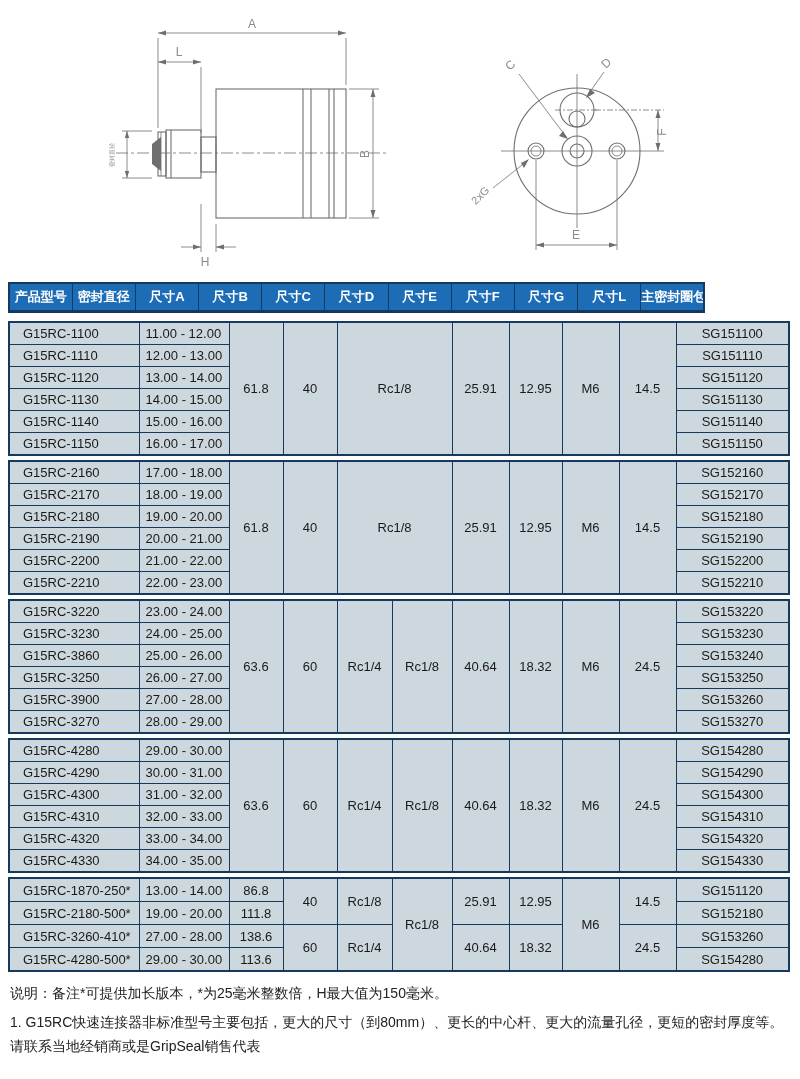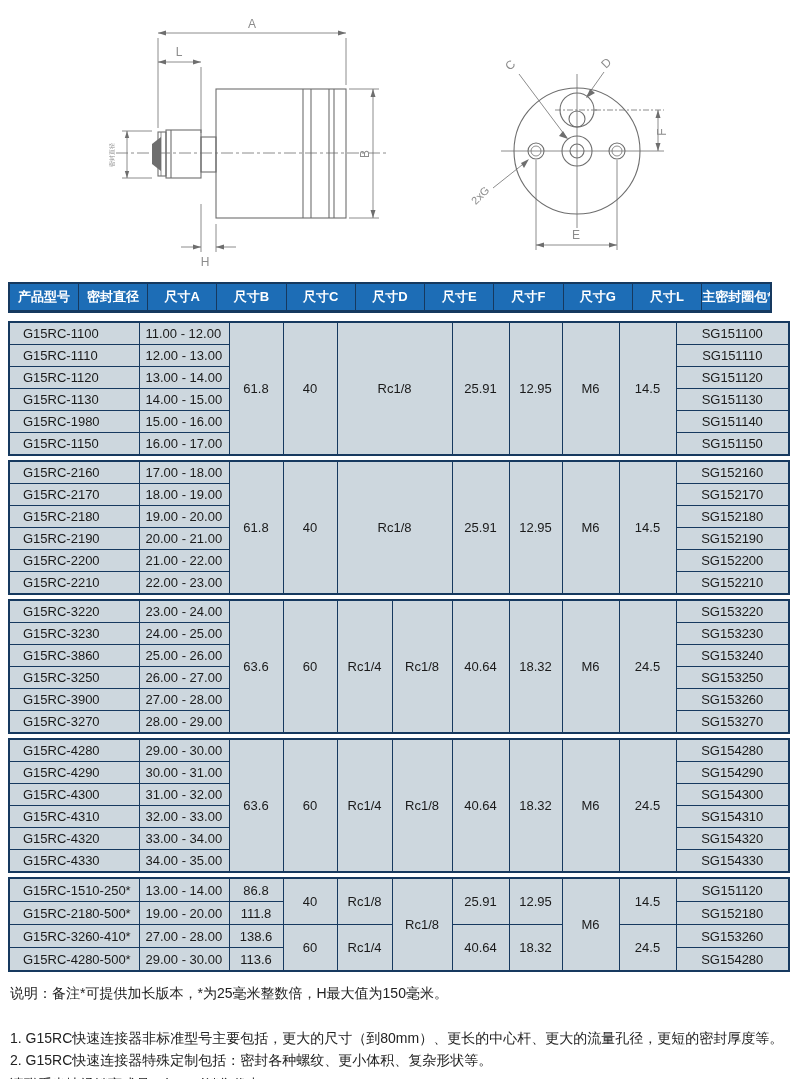--- a/index.html
+++ b/index.html
@@ -11,35 +11,35 @@
     width:800px;height:1079px;background:#ffffff;
     font-family:"Liberation Sans","DejaVu Sans",sans-serif;
     color:#1a1a1a;overflow:hidden;
   }
   .page{position:relative;width:800px;height:1079px;}
   .drawings{position:relative;width:800px;height:282px;background:#ffffff;}
   .drawings svg{position:absolute;}
   #sideView{left:86px;top:4px;}
   #endView{left:455px;top:26px;}
   .tableArea{margin-left:8px;width:783px;}
-  table{border-collapse:collapse;table-layout:fixed;width:764px;}
+  table{border-collapse:collapse;table-layout:fixed;width:697px;}
   th,td{border:1px solid var(--border);background:var(--cell-bg);
     font-size:13px;text-align:center;padding:0;overflow:hidden;white-space:nowrap;}
   th{background:var(--header-bg);color:#fff;height:26px;font-weight:bold;
      border-bottom:3px solid var(--border);font-size:13px;}
   table.head{border:2px solid var(--border);}
   table.block{border:2px solid var(--border);margin-top:4px;}
   table.block:first-of-type{margin-top:8px;}
   td{height:21px;}
   table.block.ext td{height:22px;}
   td.model{text-align:left;padding-left:13px;}
   td.seal{text-align:left;padding-left:6px;}
   .notes{margin:13px 0 0 10px;font-size:14px;color:#222;}
   .notes p{margin:0;}
-  #noteMain{margin-bottom:24px;}
+  #noteMain{margin-bottom:8px;}
   #note1,#note2{line-height:22px;}
   #note3{line-height:26px;}
   svg text{fill:var(--dtext);font-family:"Liberation Sans",sans-serif;}
   svg .ln{stroke:var(--line);stroke-width:1.1;fill:none;}
   svg .thin{stroke:var(--line);stroke-width:0.8;fill:none;}
   svg .ar{fill:var(--line);stroke:none;}
 </style>
 </head>
 <body>
 
@@ -205,21 +205,21 @@
               <td class="model">G15RC-1120</td>
               <td class="seal">13.00 - 14.00</td>
               <td class="pack">SG151120</td>
             </tr>
             <tr>
               <td class="model">G15RC-1130</td>
               <td class="seal">14.00 - 15.00</td>
               <td class="pack">SG151130</td>
             </tr>
             <tr>
-              <td class="model">G15RC-1980</td>
+              <td class="model">G15RC-1140</td>
               <td class="seal">15.00 - 16.00</td>
               <td class="pack">SG151140</td>
             </tr>
             <tr>
               <td class="model">G15RC-1150</td>
               <td class="seal">16.00 - 17.00</td>
               <td class="pack">SG151150</td>
             </tr>
           </tbody>
         </table>
@@ -396,21 +396,21 @@
             <col style="width:55px">
             <col style="width:60px">
             <col style="width:57px">
             <col style="width:53px">
             <col style="width:57px">
             <col style="width:57px">
             <col style="width:113px">
           </colgroup>
           <tbody>
             <tr>
-              <td class="model">G15RC-1510-250*</td>
+              <td class="model">G15RC-1870-250*</td>
               <td class="seal">13.00 - 14.00</td>
               <td>86.8</td>
               <td rowspan="2" colspan="1">40</td>
               <td rowspan="2" colspan="1">Rc1/8</td>
               <td rowspan="4" colspan="1">Rc1/8</td>
               <td rowspan="2" colspan="1">25.91</td>
               <td rowspan="2" colspan="1">12.95</td>
               <td rowspan="4" colspan="1">M6</td>
               <td rowspan="2" colspan="1">14.5</td>
               <td class="pack">SG151120</td>
@@ -439,16 +439,15 @@
               <td class="pack">SG154280</td>
             </tr>
           </tbody>
         </table>
       </div>
   </div>
 
   <div class="notes">
     <p id="noteMain">说明：备注*可提供加长版本，*为25毫米整数倍，H最大值为150毫米。</p>
     <p id="note1">1. G15RC快速连接器非标准型号主要包括，更大的尺寸（到80mm）、更长的中心杆、更大的流量孔径，更短的密封厚度等。</p>
-    <p id="note2">2. G15RC快速连接器特殊定制包括：密封各种螺纹、更小体积、复杂形状等。</p>
     <p id="note3">请联系当地经销商或是GripSeal销售代表</p>
   </div>
 </div>
 
 </body></html>

